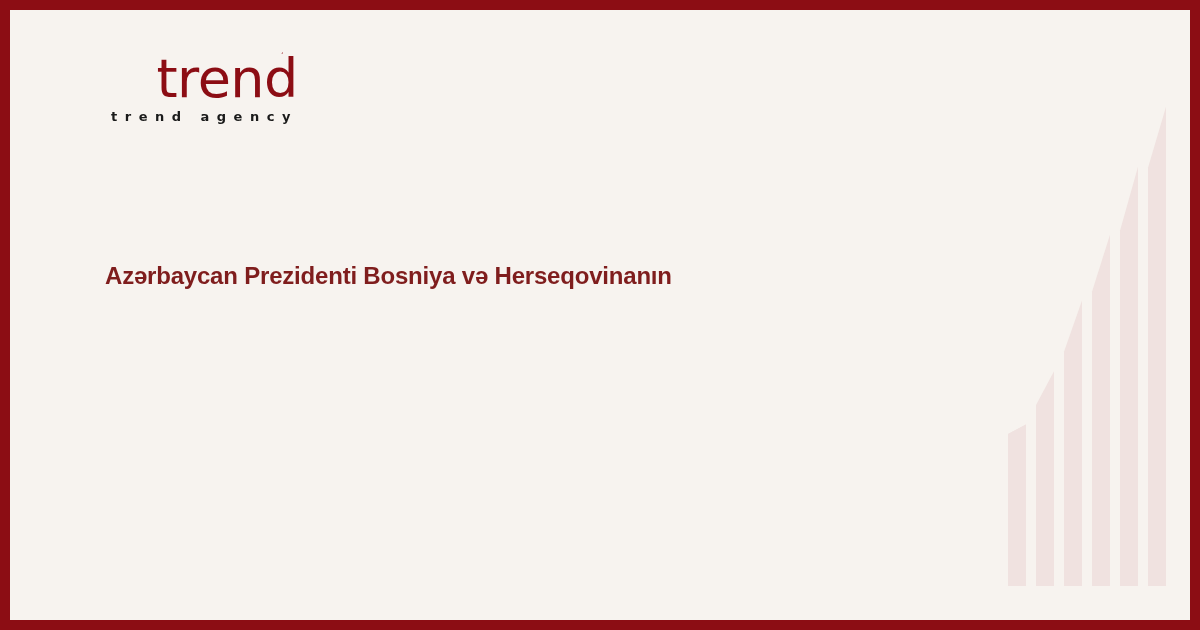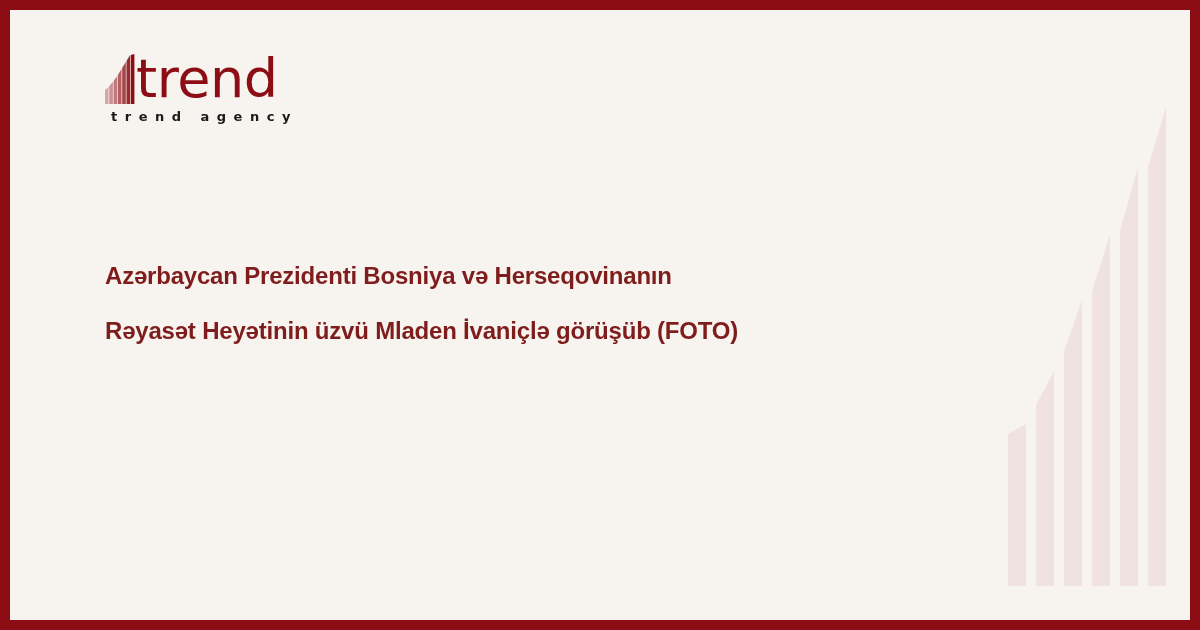--- a/index.html
+++ b/index.html
@@ -41,20 +41,21 @@
   #logo {
     position: absolute;
     left: 95px;
     top: 42px;
     z-index: 2;
   }
   #logo-row {
     display: flex;
     align-items: flex-end;
     height: 52px;
+    flex-direction: column;
   }
   #logo-mark {
     display: block;
     width: 30px;
     height: 50px;
     margin-right: 1px;
   }
   #logo-wordmark {
     font-family: "DejaVu Sans", sans-serif;
     font-size: 54px;
@@ -120,16 +121,15 @@
           <polygon points="25.8,1 29.4,0 29.4,50 25.8,50" opacity="1"></polygon>
         </g>
       </svg>
       <div id="logo-wordmark">trend</div>
     </div>
     <div id="logo-tagline">trend agency</div>
   </div>
 
   <div id="headline">
     <span class="hl-line">Azərbaycan Prezidenti Bosniya və Herseqovinanın</span>
-    <span class="hl-line">Rəyasət Heyətinin üzvü Mladen İvaniçlə görüşüb (FOTO)</span>
   </div>
 
 </div>
 
 </body></html>

